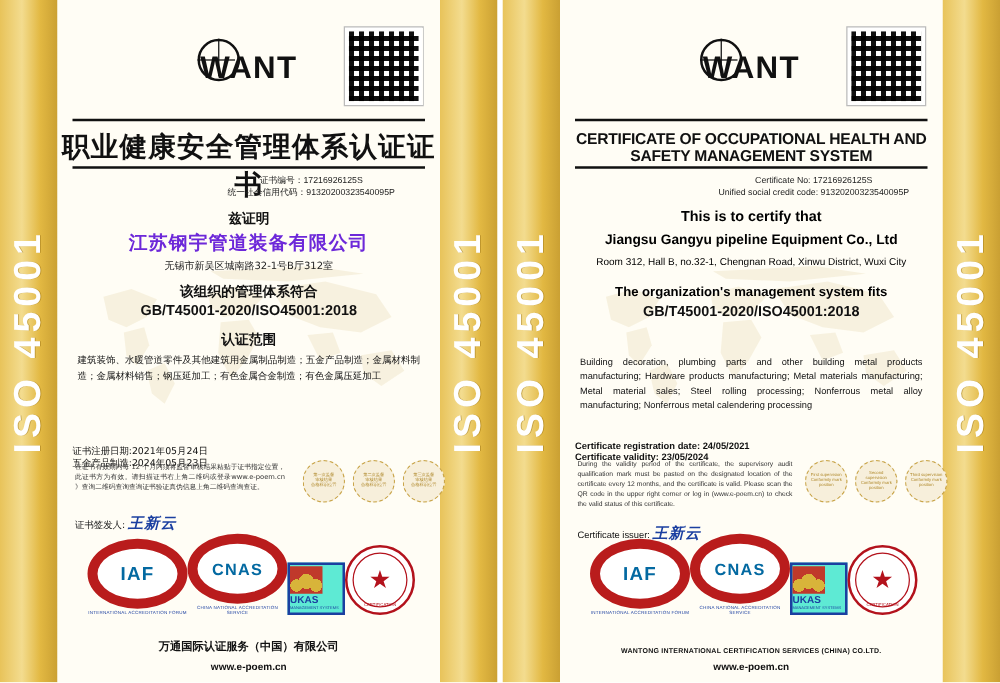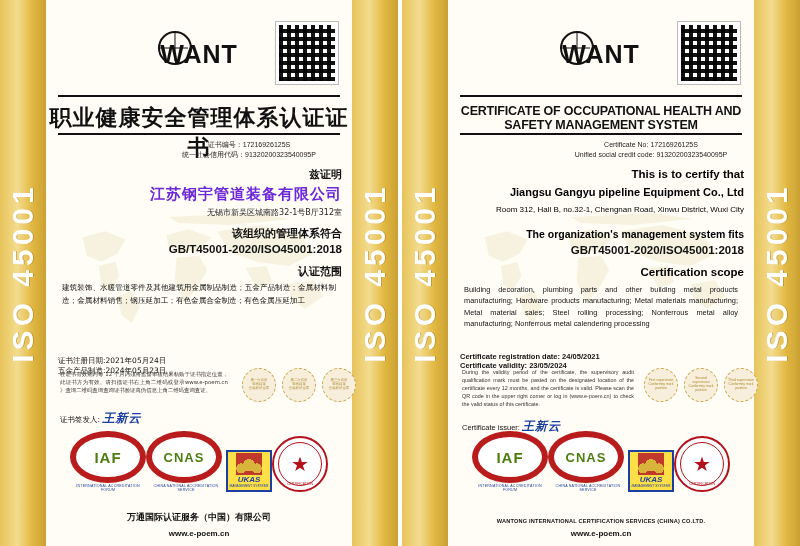--- a/index.html
+++ b/index.html
@@ -90,21 +90,21 @@
   }
   .title-en{
     position:absolute;left:6px;right:6px;text-align:center;
     font-size:12.5px;font-weight:bold;color:#111;letter-spacing:-.2px;
   }
 
   
   .meta{
     position:absolute;text-align:center;font-size:7px;color:#222;line-height:1.55;
   }
-  .ctr{position:absolute;left:10px;right:10px;text-align:right;}
+  .ctr{position:absolute;left:10px;right:10px;text-align:center;}
   .t-bold{font-weight:bold;}
   .cn{font-family:"DejaVu Sans","Liberation Sans",sans-serif;}
 
   .lbl-cn-sec{font-size:11px;font-weight:bold;color:#111;}
   .company-cn{font-size:15px;font-weight:bold;color:#6d28d9;letter-spacing:1px;}
   .addr-cn{font-size:8px;color:#222;}
   .std{font-size:11.5px;font-weight:bold;color:#111;}
   .scope-cn{font-size:7.6px;color:#111;line-height:1.65;text-align:justify;}
 
   .certify{font-size:11.5px;font-weight:bold;}
@@ -139,33 +139,33 @@
   }
 
   
   .acc{
     position:absolute;bottom:54px;left:24px;right:24px;
     display:flex;align-items:flex-end;justify-content:space-between;
   }
   .acc-item{position:relative;}
   .badge-oval{
     width:64px;height:40px;border-radius:50%;
-    border:6px solid #b91c1c;color:#4d7c0f;
+    border:8px solid #b91c1c;color:#0369a1;
     display:flex;align-items:center;justify-content:center;
     font-weight:bold;font-size:15px;letter-spacing:1px;
     background:#fff;
   }
   .badge-oval.small{font-size:13px;}
   .badge-caption{
     font-size:3.6px;color:#1b3fa0;text-align:center;margin-top:1px;letter-spacing:.2px;
   }
   .ukas{
-    width:46px;height:42px;border:2px solid #1b3fa0;background:#fde047;
-    display:flex;flex-direction:column;align-items:center;justify-content:flex-end;
-    padding-bottom:2px;box-sizing:border-box;font-style:italic;
+    width:46px;height:42px;border:2px solid #1b3fa0;background:#5eead4;
+    display:flex;flex-direction:column;justify-content:flex-end;
+    padding-bottom:2px;box-sizing:border-box;
   }
   .ukas .crown{
     width:26px;height:22px;background:
       radial-gradient(circle at 20% 70%,#d8b43a 0 5px,transparent 5px),
       radial-gradient(circle at 50% 55%,#d8b43a 0 6px,transparent 6px),
       radial-gradient(circle at 80% 70%,#d8b43a 0 5px,transparent 5px),
       linear-gradient(#c0392b,#c0392b);
     margin-bottom:1px;
   }
   .ukas .txt{font-size:8px;font-weight:bold;color:#1b3fa0;line-height:1;}
@@ -342,21 +342,20 @@
       <div class="meta" style="top:140px;left:110px;right:10px;">Certificate No: 17216926125S</div>
       <div class="meta" style="top:150px;left:110px;right:10px;">Unified social credit code: 91320200323540095P</div>
 
       <div class="ctr certify" style="top:168px;">This is to certify that</div>
       <div class="ctr company-en" style="top:186px;">Jiangsu Gangyu pipeline Equipment Co., Ltd</div>
       <div class="ctr addr-en" style="top:205px;">Room 312, Hall B, no.32-1, Chengnan Road, Xinwu District, Wuxi City</div>
 
       <div class="ctr certify" style="top:228px;font-size:10.5px;">The organization's management system fits</div>
       <div class="ctr std" style="top:244px;">GB/T45001-2020/ISO45001:2018</div>
 
-      <div class="ctr certify" style="top:266px;">Certification scope</div>
       <div class="scope-en" style="position:absolute;left:16px;right:16px;top:284px;">Building decoration, plumbing parts and other building metal products manufacturing; Hardware products manufacturing; Metal materials manufacturing; Metal material sales; Steel rolling processing; Nonferrous metal alloy manufacturing; Nonferrous metal calendering processing</div>
 
       <div class="dates" style="top:352px;">
         <span class="t-bold">Certificate registration date: 24/05/2021</span>
         <span class="t-bold">Certificate validity: 23/05/2024</span>
       </div>
 
       <div class="note" style="left:14px;top:368px;width:172px;">During the validity period of the certificate, the supervisory audit qualification mark must be pasted on the designated location of the certificate every 12 months, and the certificate is valid. Please scan the QR code in the upper right corner or log in (www.e-poem.cn) to check the valid status of this certificate.</div>
 
       <div class="seal-row" style="left:196px;top:368px;">

